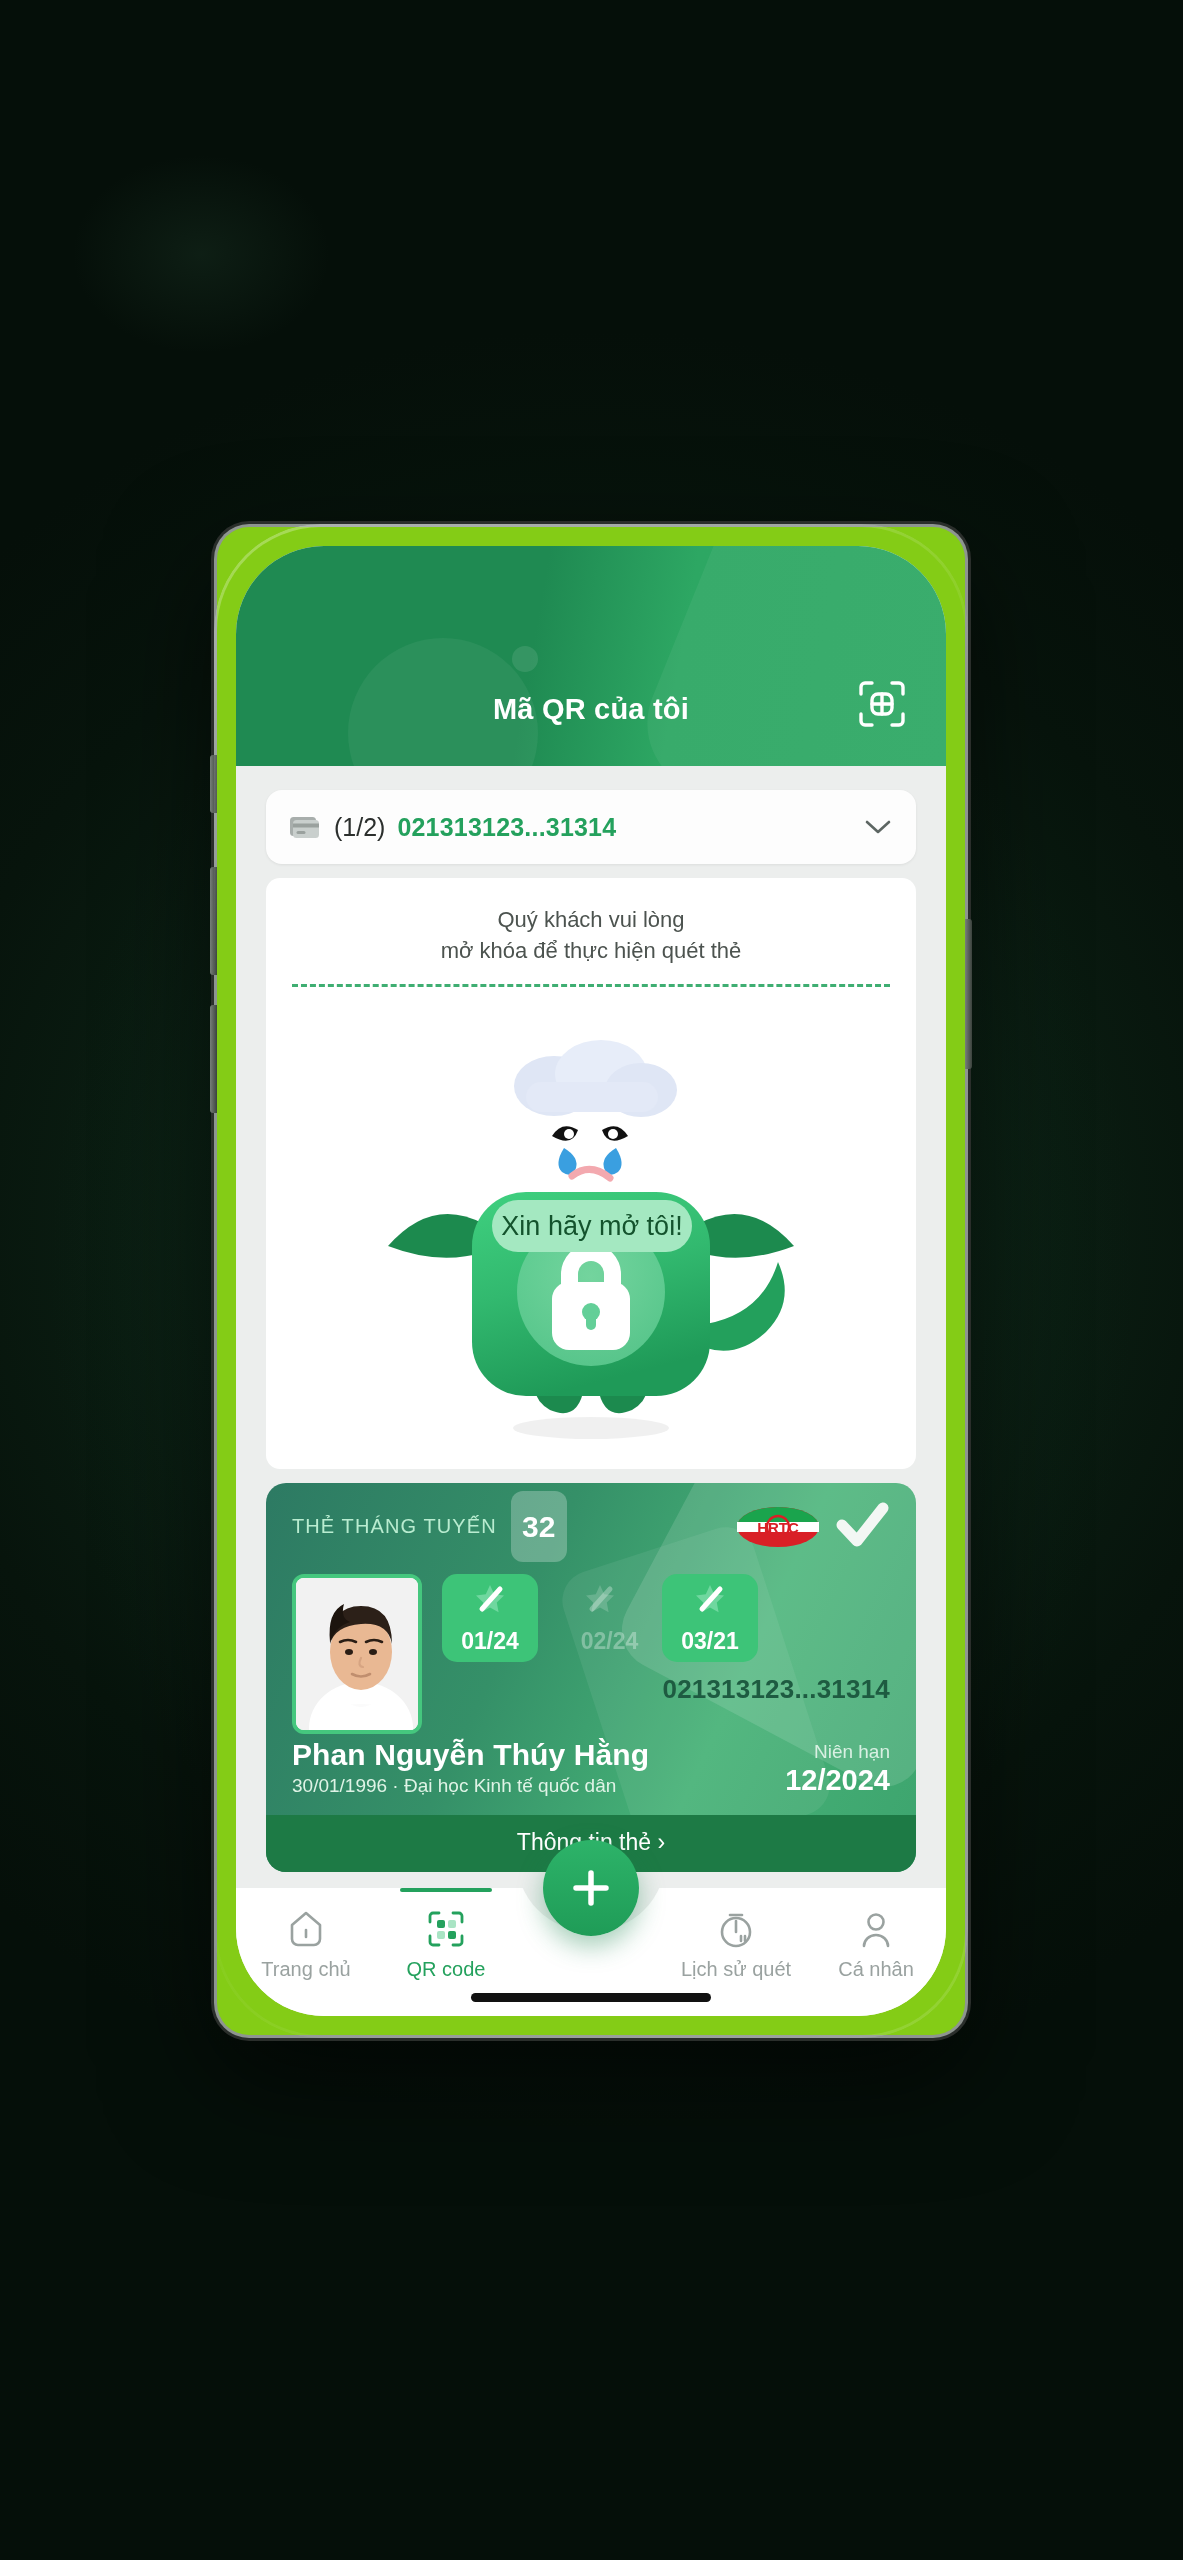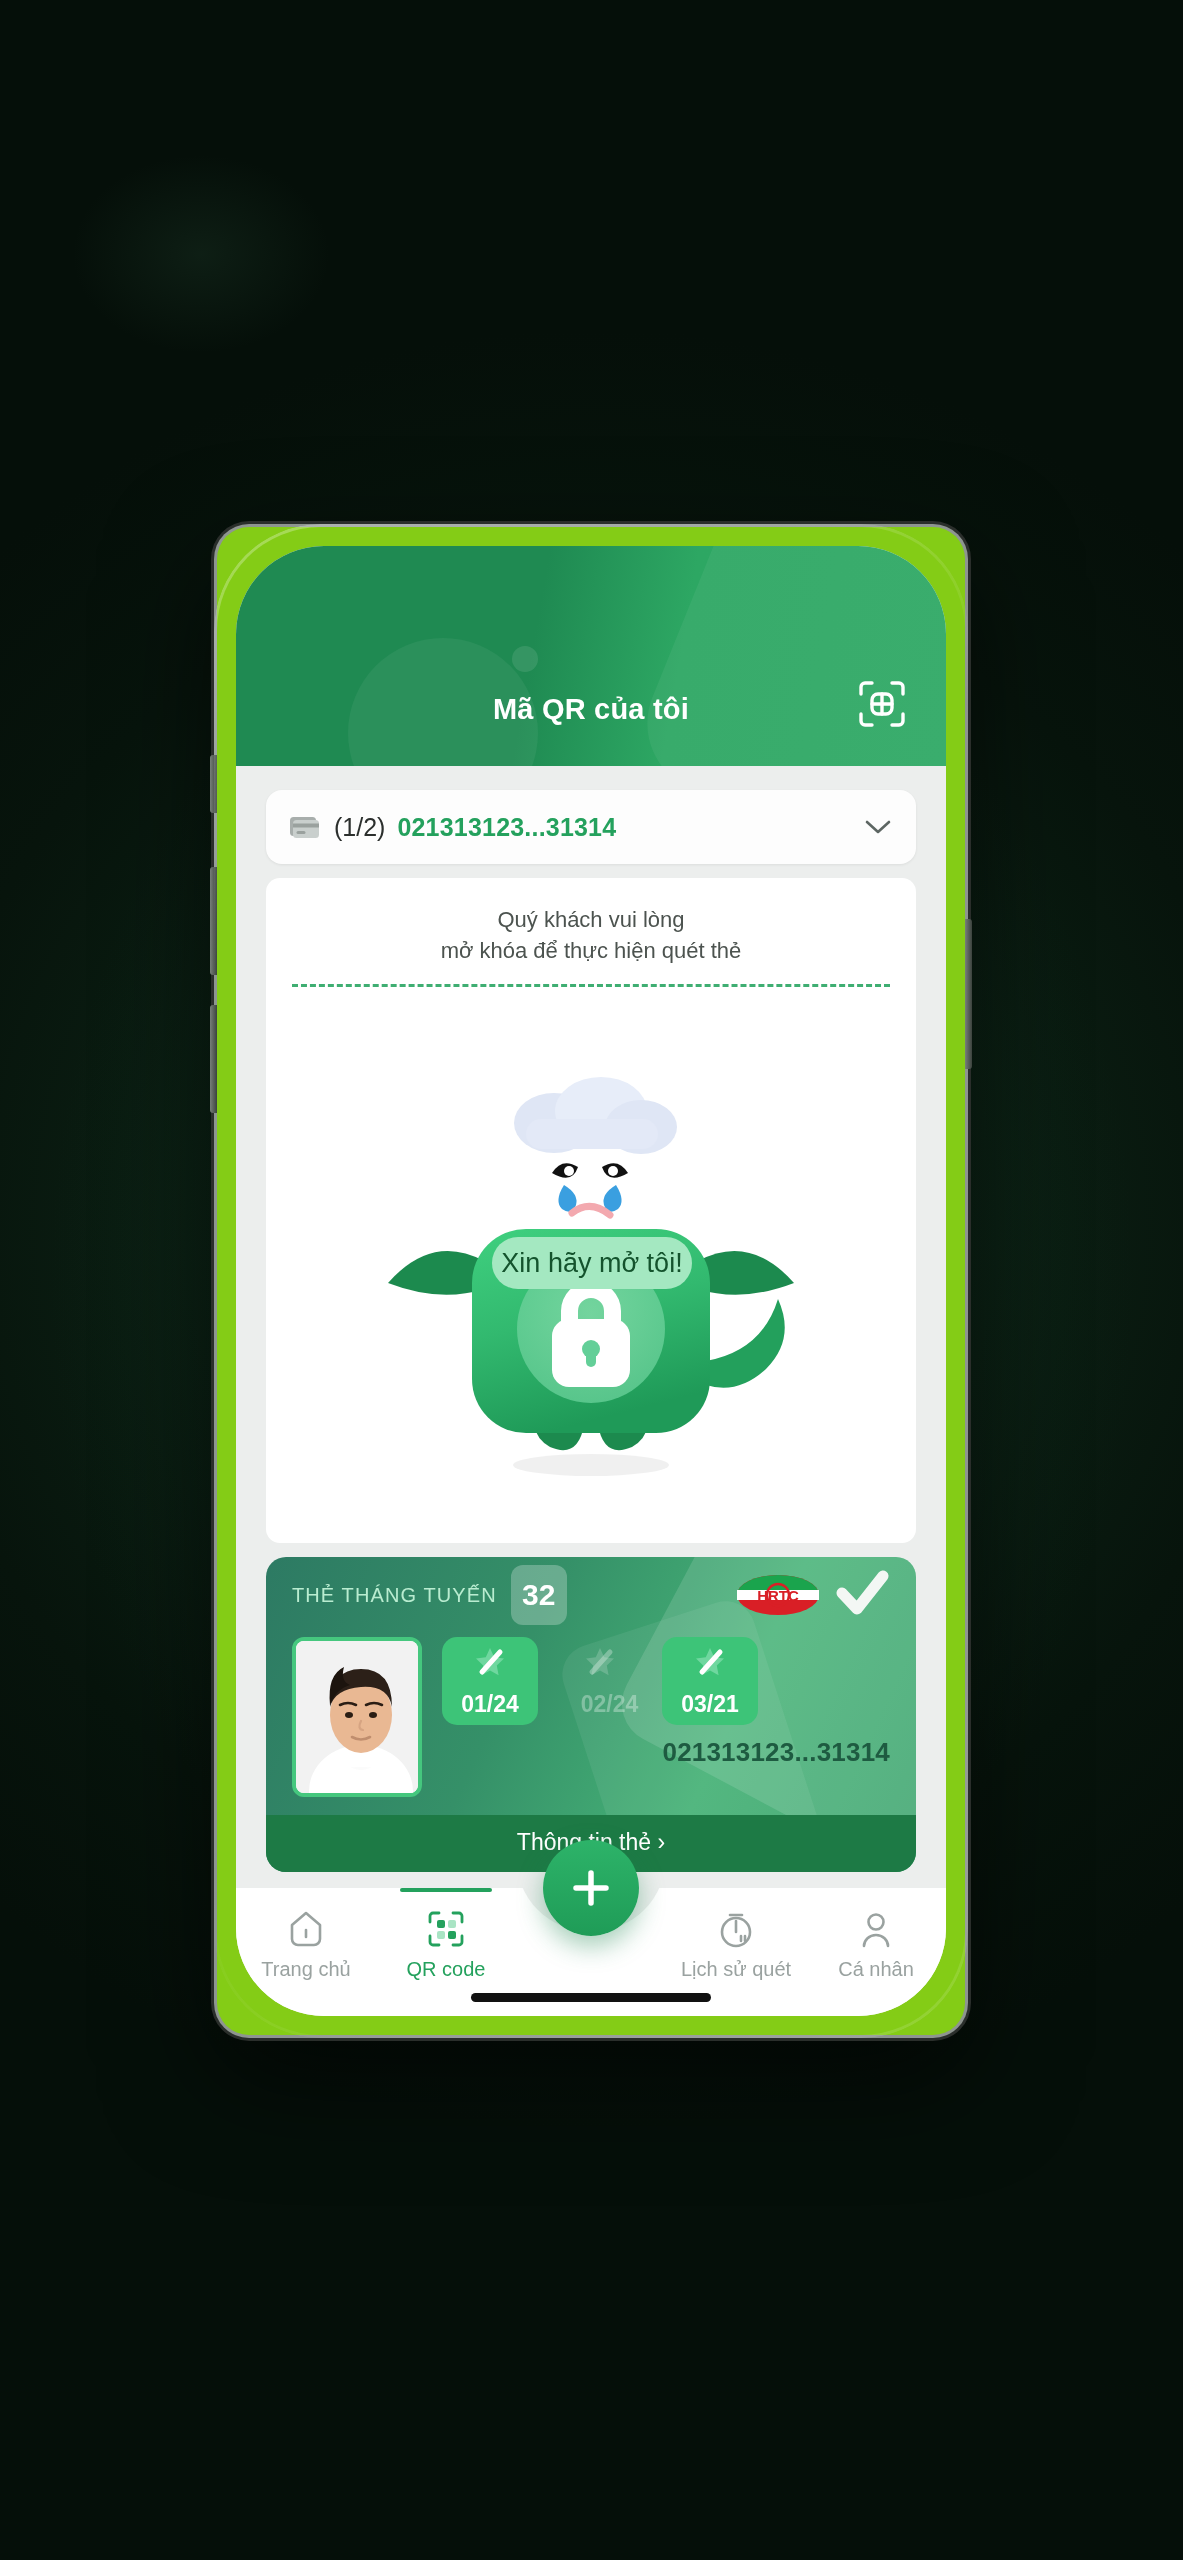--- a/index.html
+++ b/index.html
@@ -211,21 +211,21 @@
     border-radius: 30px;
   }
   .pc-body { position: relative; z-index: 2; padding: 8px 26px 18px 26px; }
 
   .pc-toprow { display: flex; align-items: center; }
   .pc-tag {
     font-size: 20px; color: #b9ecd0; font-weight: 500; letter-spacing: 1.1px;
   }
   .pc-route {
     margin-left: 14px;
-    min-width: 56px; height: 60px;
+    min-width: 56px; height: 71px;
     background: rgba(255,255,255,0.26);
     border-radius: 12px;
     display: flex; align-items: center; justify-content: center;
     color: #fff; font-size: 30px; font-weight: bold;
     padding: 0 10px;
   }
   .pc-logo { margin-left: auto; width: 84px; height: 44px; }
   .pc-check { margin-left: 14px; width: 56px; height: 52px; }
 
   .pc-mid { display: flex; margin-top: 12px; }
@@ -542,20 +542,30 @@
                   </div>
                   <div class="mlabel">03/21</div>
                 </div>
 
               </div>
 
               <div class="pc-cardno">021313123...31314</div>
             </div>
           </div>
 
+          <div class="pc-botrow">
+            <div>
+              <div class="pc-name">Phan Nguyễn Thúy Hằng</div>
+              <div class="pc-sub">30/01/1996 · Đại học Kinh tế quốc dân</div>
+            </div>
+            <div class="pc-expwrap">
+              <div class="pc-explabel">Niên hạn</div>
+              <div class="pc-expval">12/2024</div>
+            </div>
+          </div>
         </div>
 
         <div class="pc-footer">
           <span>Thông tin thẻ</span>
           <span> ›</span>
         </div>
       </div>
 
       <div style="height:16px"></div>
     </div>

